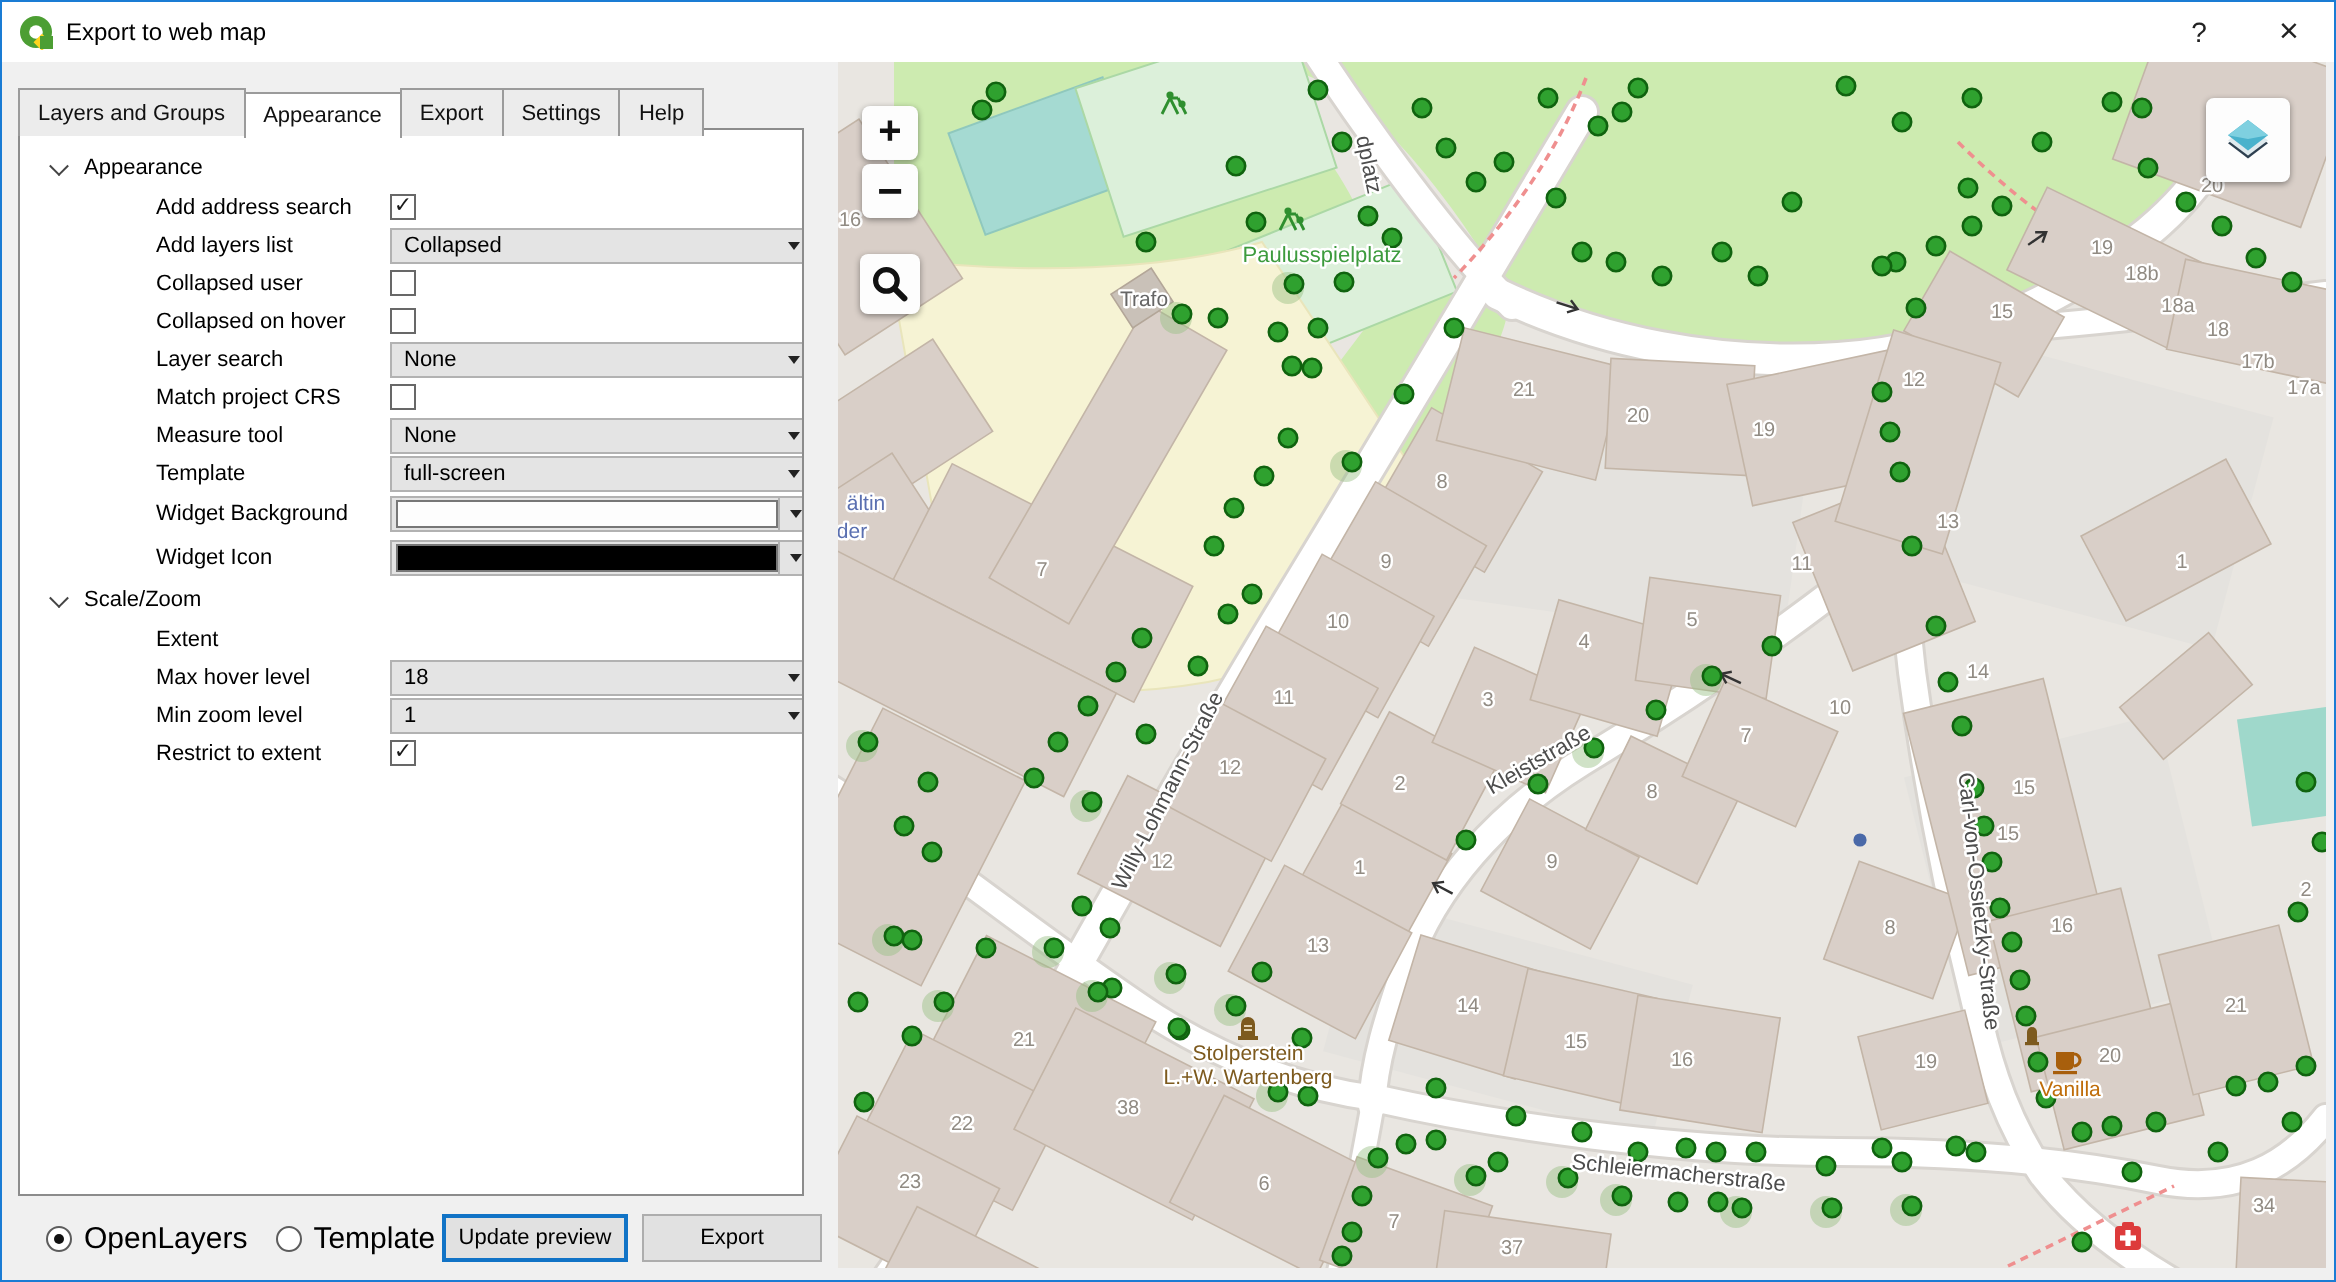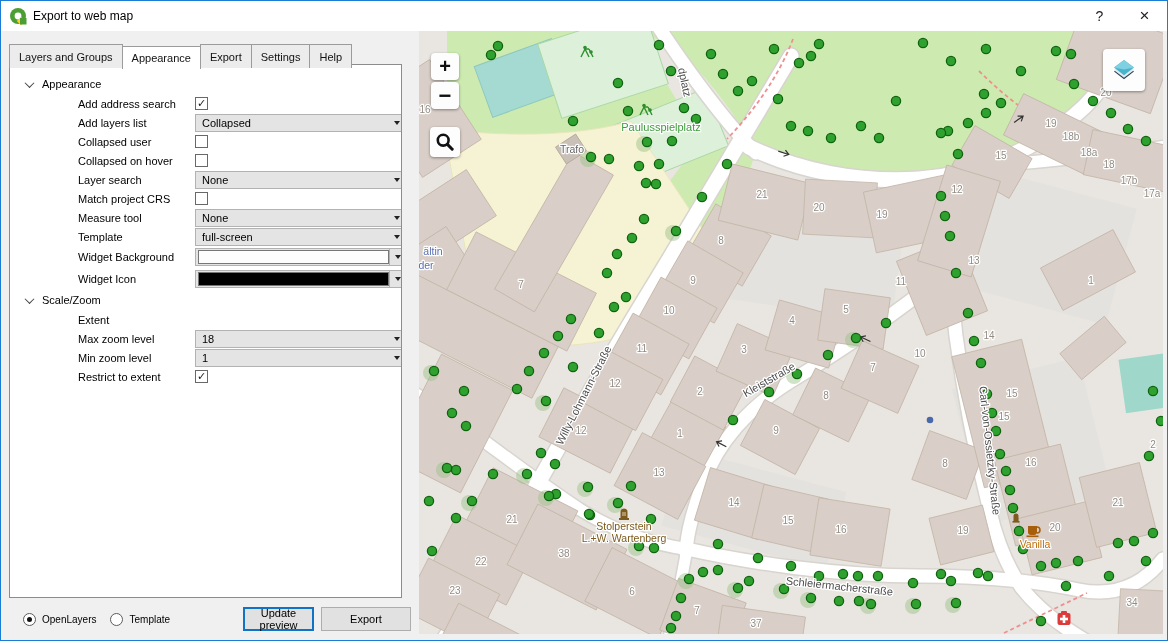--- a/index.html
+++ b/index.html
@@ -26,26 +26,26 @@
   .combo{width:212px;height:18px;background:#e4e4e4;border:1px solid #b2b2b2;display:flex;align-items:center;flex:none;position:relative;}
   .combo .cval{padding-left:6px;font-size:11px;color:#000;flex:1;white-space:nowrap;overflow:hidden;}
   .combo .carrow{width:0;height:0;border-left:3.5px solid transparent;border-right:3.5px solid transparent;border-top:4.5px solid #222;margin-right:6px;flex:none;}
   .combo.colorc{padding:0;}
   .combo.colorc .swatch{flex:1;height:14px;margin:0 0 0 2px;border:1px solid #777;}
   .combo.colorc .arrowzone{width:17px;height:100%;border-left:1px solid #b2b2b2;display:flex;align-items:center;justify-content:center;flex:none;}
   .combo.colorc .arrowzone .carrow{margin:0;}
   .rowpad22{height:22px;}
   
   #footer{position:absolute;left:8px;top:575px;width:402px;height:26px;display:flex;align-items:center;}
-  .radio{display:flex;align-items:center;margin-left:14px;font-size:10px;color:#000;}
+  .radio{display:flex;align-items:center;margin-left:14px;font-size:15px;color:#000;}
   .radio .rc{width:13px;height:13px;border-radius:50%;border:1px solid #5c5c5c;background:#fff;margin-right:6px;position:relative;}
   .radio .rc.sel::after{content:"";position:absolute;left:3px;top:3px;width:5px;height:5px;border-radius:50%;background:#111;}
   .btn{height:24px;background:#e1e1e1;border:1px solid #adadad;font-size:11px;font-family:"Liberation Sans",sans-serif;display:flex;align-items:center;justify-content:center;}
   .btn.default{border:2px solid #1173c6;}
-  #btn-update{width:71px;margin-left:auto;}
+  #btn-update{width:93px;margin-left:auto;}
   #btn-export{width:90px;margin-left:7px;}
   
   #map{position:absolute;left:418px;top:30px;width:744px;height:603px;background:#e9e6e1;overflow:hidden;}
   .mapbtn{position:absolute;background:#fdfdfd;border-radius:4px;box-shadow:0 1px 3px rgba(0,0,0,.4);display:flex;align-items:center;justify-content:center;color:#111;}
   #zin{left:12px;top:22px;width:28px;height:27px;font-size:20px;font-weight:bold;}
   #zout{left:12px;top:51px;width:28px;height:27px;font-size:22px;font-weight:bold;}
   #msearch{left:11px;top:96px;width:30px;height:30px;}
   #mlayers{right:18px;top:18px;width:42px;height:42px;}
   svg text{font-family:"Liberation Sans",sans-serif;}
 </style>
@@ -143,21 +143,21 @@
           </span>
         </div>
         <div class="tbranch">
           <span class="chev"></span>
           <span>Scale/Zoom</span>
         </div>
         <div class="trow">
           <span class="tlabel">Extent</span>
         </div>
         <div class="trow">
-          <span class="tlabel">Max zoom level</span>
+          <span class="tlabel">Max hover level</span>
           <span class="combo">
             <span class="cval">18</span>
             <span class="carrow"></span>
           </span>
         </div>
         <div class="trow">
           <span class="tlabel">Min zoom level</span>
           <span class="combo">
             <span class="cval">1</span>
             <span class="carrow"></span>

